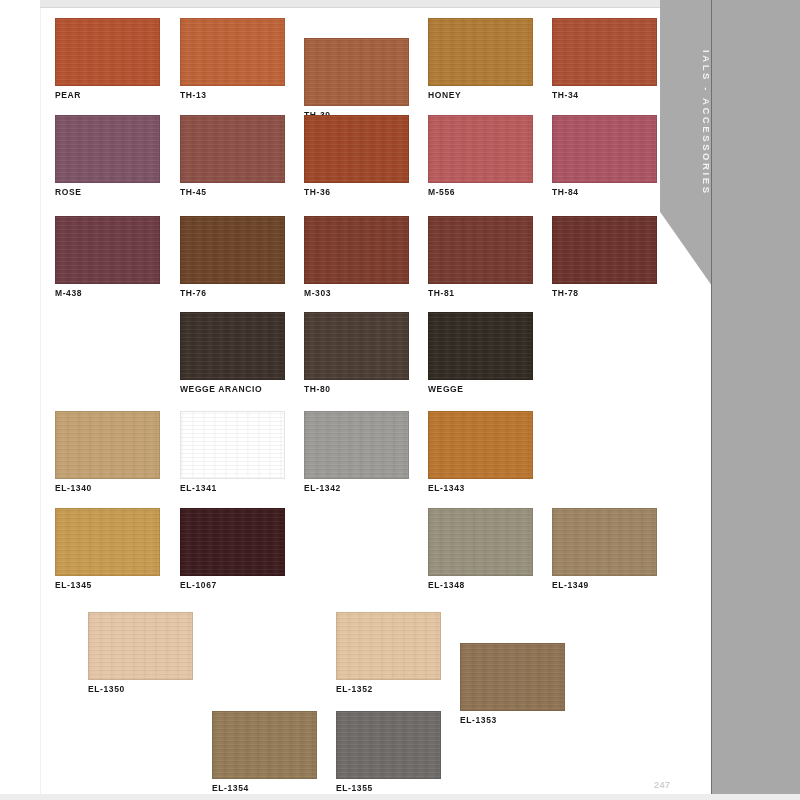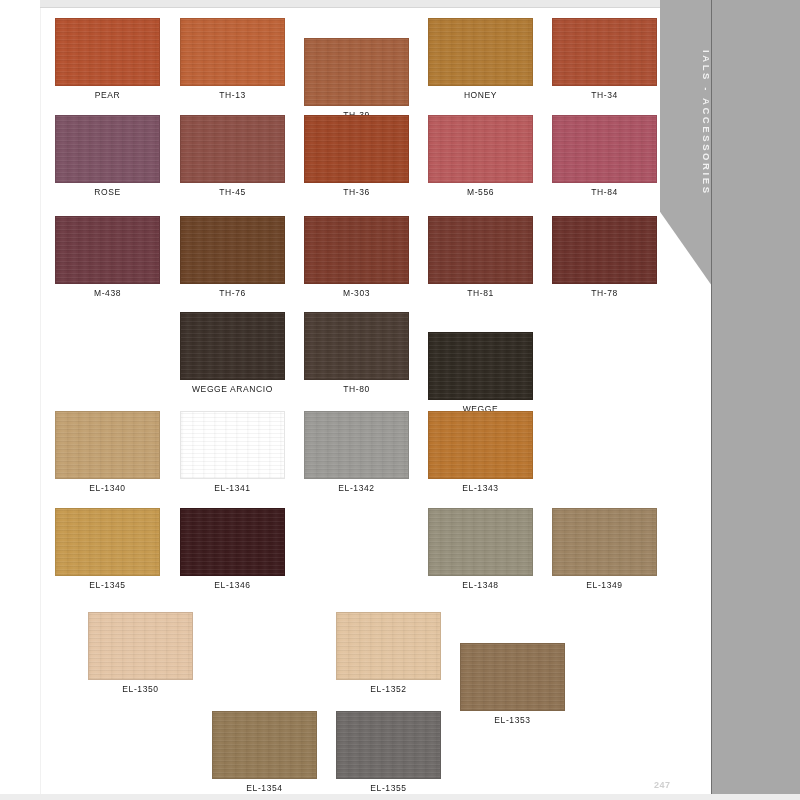--- a/index.html
+++ b/index.html
@@ -122,23 +122,23 @@
       to right,
       rgba(0,0,0,0.035) 0px,
       rgba(0,0,0,0.0) 3px,
       rgba(255,255,255,0.03) 7px,
       rgba(0,0,0,0.0) 11px
     );
     pointer-events: none;
   }
   .caption {
     margin-top: 4px;
-    text-align: center;
+    text-align: left;
     font-size: 8.5px;
-    font-weight: normal;
+    font-weight: bold;
     color: #1a1a1a;
     letter-spacing: 0.6px;
     white-space: nowrap;
     text-shadow: 0 0 1px rgba(255,255,255,0.9);
     user-select: none;
   }
   .caption.glitched {
     color: #111;
     background: linear-gradient(to right,
       rgba(0,0,0,0) 0%, rgba(0,0,0,0) 26%,
@@ -229,21 +229,21 @@
         <div class="caption">TH-78</div>
       </div>
       <div class="swatch" style="left: 180px; top: 312px; width: 105px;">
         <div class="chip" style="height: 68px; background: rgb(59, 48, 41);"></div>
         <div class="caption">WEGGE ARANCIO</div>
       </div>
       <div class="swatch" style="left: 304px; top: 312px; width: 105px;">
         <div class="chip" style="height: 68px; background: rgb(74, 60, 51);"></div>
         <div class="caption">TH-80</div>
       </div>
-      <div class="swatch" style="left: 428px; top: 312px; width: 105px; margin-top: 20px;">
+      <div class="swatch" style="left: 428px; top: 312px; width: 105px;">
         <div class="chip" style="height: 68px; background: rgb(48, 42, 34);"></div>
         <div class="caption">WEGGE</div>
       </div>
       <div class="swatch" style="left: 55px; top: 411px; width: 105px;">
         <div class="chip" style="height: 68px; background: rgb(194, 161, 114);"></div>
         <div class="caption">EL-1340</div>
       </div>
       <div class="swatch" style="left: 180px; top: 411px; width: 105px;">
         <div class="chip" style="height: 68px;"></div>
         <div class="caption">EL-1341</div>
@@ -255,21 +255,21 @@
       <div class="swatch" style="left: 428px; top: 411px; width: 105px;">
         <div class="chip" style="height: 68px; background: rgb(185, 117, 47);"></div>
         <div class="caption">EL-1343</div>
       </div>
       <div class="swatch" style="left: 55px; top: 508px; width: 105px;">
         <div class="chip" style="height: 68px; background: rgb(198, 154, 79);"></div>
         <div class="caption">EL-1345</div>
       </div>
       <div class="swatch" style="left: 180px; top: 508px; width: 105px;">
         <div class="chip" style="height: 68px; background: rgb(60, 27, 29);"></div>
-        <div class="caption">EL-1346</div>
+        <div class="caption">EL-1067</div>
       </div>
       <div class="swatch" style="left: 428px; top: 508px; width: 105px;">
         <div class="chip" style="height: 68px; background: rgb(150, 144, 124);"></div>
         <div class="caption">EL-1348</div>
       </div>
       <div class="swatch" style="left: 552px; top: 508px; width: 105px;">
         <div class="chip" style="height: 68px; background: rgb(157, 132, 99);"></div>
         <div class="caption">EL-1349</div>
       </div>
       <div class="swatch" style="left: 88px; top: 612px; width: 105px;">

